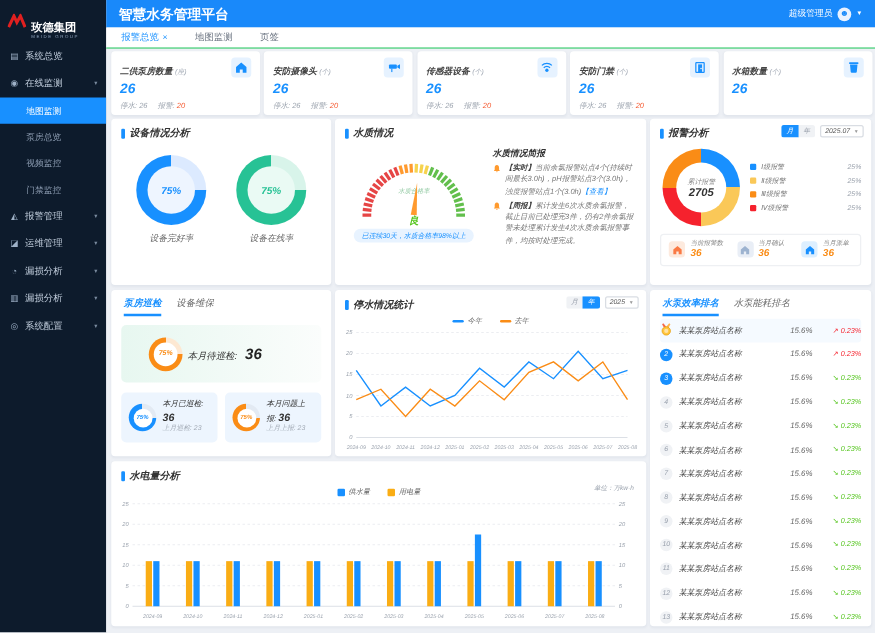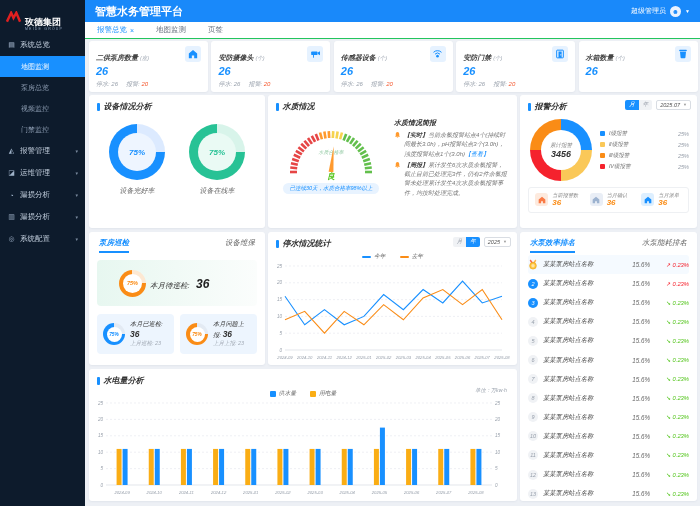--- a/index.html
+++ b/index.html
@@ -72,21 +72,21 @@
   .a-leg-row{display:flex;align-items:center;font-size:5.5px;color:#777;gap:4px;}
   .a-leg-row .sq{width:5px;height:5px;border-radius:1px;}
   .a-leg-row .pct{margin-left:auto;color:#99a0ab;}
   .alarm-stats{margin:6px 8px 0 8px;border:1px solid #eef0f3;border-radius:3px;display:flex;padding:4px 2px;}
   .a-stat{flex:1;display:flex;align-items:center;gap:4px;justify-content:center;}
   .a-stat .ic{width:13px;height:13px;border-radius:3px;display:flex;align-items:center;justify-content:center;}
   .a-stat .t{display:flex;flex-direction:column;line-height:1.2;}
   .a-stat .lb{font-size:5.2px;color:#888;}
   .a-stat .vl{font-size:8px;font-weight:bold;color:#fa8c16;}
   
-  .tabs{display:flex;gap:12px;padding:6px 10px 0 10px;justify-content:space-between;}
+  .tabs{display:flex;gap:12px;padding:6px 10px 0 10px;}
   .tabs .t{font-size:7.5px;color:#666;padding-bottom:3px;cursor:pointer;}
   .tabs .t.on{color:#1890ff;font-weight:bold;border-bottom:2px solid #1890ff;}
   .insp-main{margin:7px 8px 0 8px;background:linear-gradient(90deg,#e7f7f0,#fbfdfc);border-radius:4px;height:46px;display:flex;align-items:center;padding:0 22px;gap:4px;}
   .mini-ring{border-radius:50%;display:flex;align-items:center;justify-content:center;flex-shrink:0;}
   .mini-in{border-radius:50%;background:#fff;display:flex;align-items:center;justify-content:center;font-weight:bold;}
   .insp-main-label{font-size:7.5px;color:#333;}
   .insp-main-count{font-size:12px;font-weight:bold;color:#222;margin-left:2px;}
   .insp-subs{display:flex;gap:6px;margin:8px 8px 0 8px;}
   .insp-sub{flex:1;background:#edf5fe;border-radius:4px;height:40px;display:flex;align-items:center;padding:0 6px;gap:5px;}
   .insp-sub .txt{line-height:1.35;}
@@ -123,20 +123,25 @@
         </svg>
       <div class="logo-text">
         <span class="logo-cn">玫德集团</span>
         <span class="logo-en">MEIDE GROUP</span>
       </div>
     </div>
     <nav id="side-nav">
         <div class="side-item">
           <span class="glyph">▤</span>
           <span>系统总览</span>
+        </div>
+        <div class="side-item">
+          <span class="glyph">◉</span>
+          <span>在线监测</span>
+          <span class="chev">▾</span>
         </div>
         <div class="side-sub active">地图监测</div>
         <div class="side-sub">泵房总览</div>
         <div class="side-sub">视频监控</div>
         <div class="side-sub">门禁监控</div>
         <div class="side-item">
           <span class="glyph">◭</span>
           <span>报警管理</span>
           <span class="chev">▾</span>
         </div>
@@ -359,21 +364,21 @@
             </div>
           <div class="select">
             <span>2025.07</span>
             <span class="chev">▼</span>
           </div>
         </div>
         <div class="alarm-body">
           <div class="donut" id="alarm-donut" style="background: conic-gradient(rgb(24, 144, 255) 0%, rgb(24, 144, 255) 25%, rgb(250, 200, 88) 25%, rgb(250, 200, 88) 50%, rgb(245, 34, 45) 50%, rgb(245, 34, 45) 75%, rgb(250, 140, 22) 75%, rgb(250, 140, 22) 100%);">
             <div class="donut-in">
               <span class="donut-label">累计报警</span>
-              <span class="donut-value">3456</span>
+              <span class="donut-value">2705</span>
             </div>
           </div>
           <div class="a-legend" id="alarm-legend">
               <div class="a-leg-row">
                 <span class="sq" style="background: rgb(24, 144, 255);"></span>
                 <span>Ⅰ级报警</span>
                 <span class="pct">25%</span>
               </div>
               <div class="a-leg-row">
                 <span class="sq" style="background: rgb(250, 200, 88);"></span>

